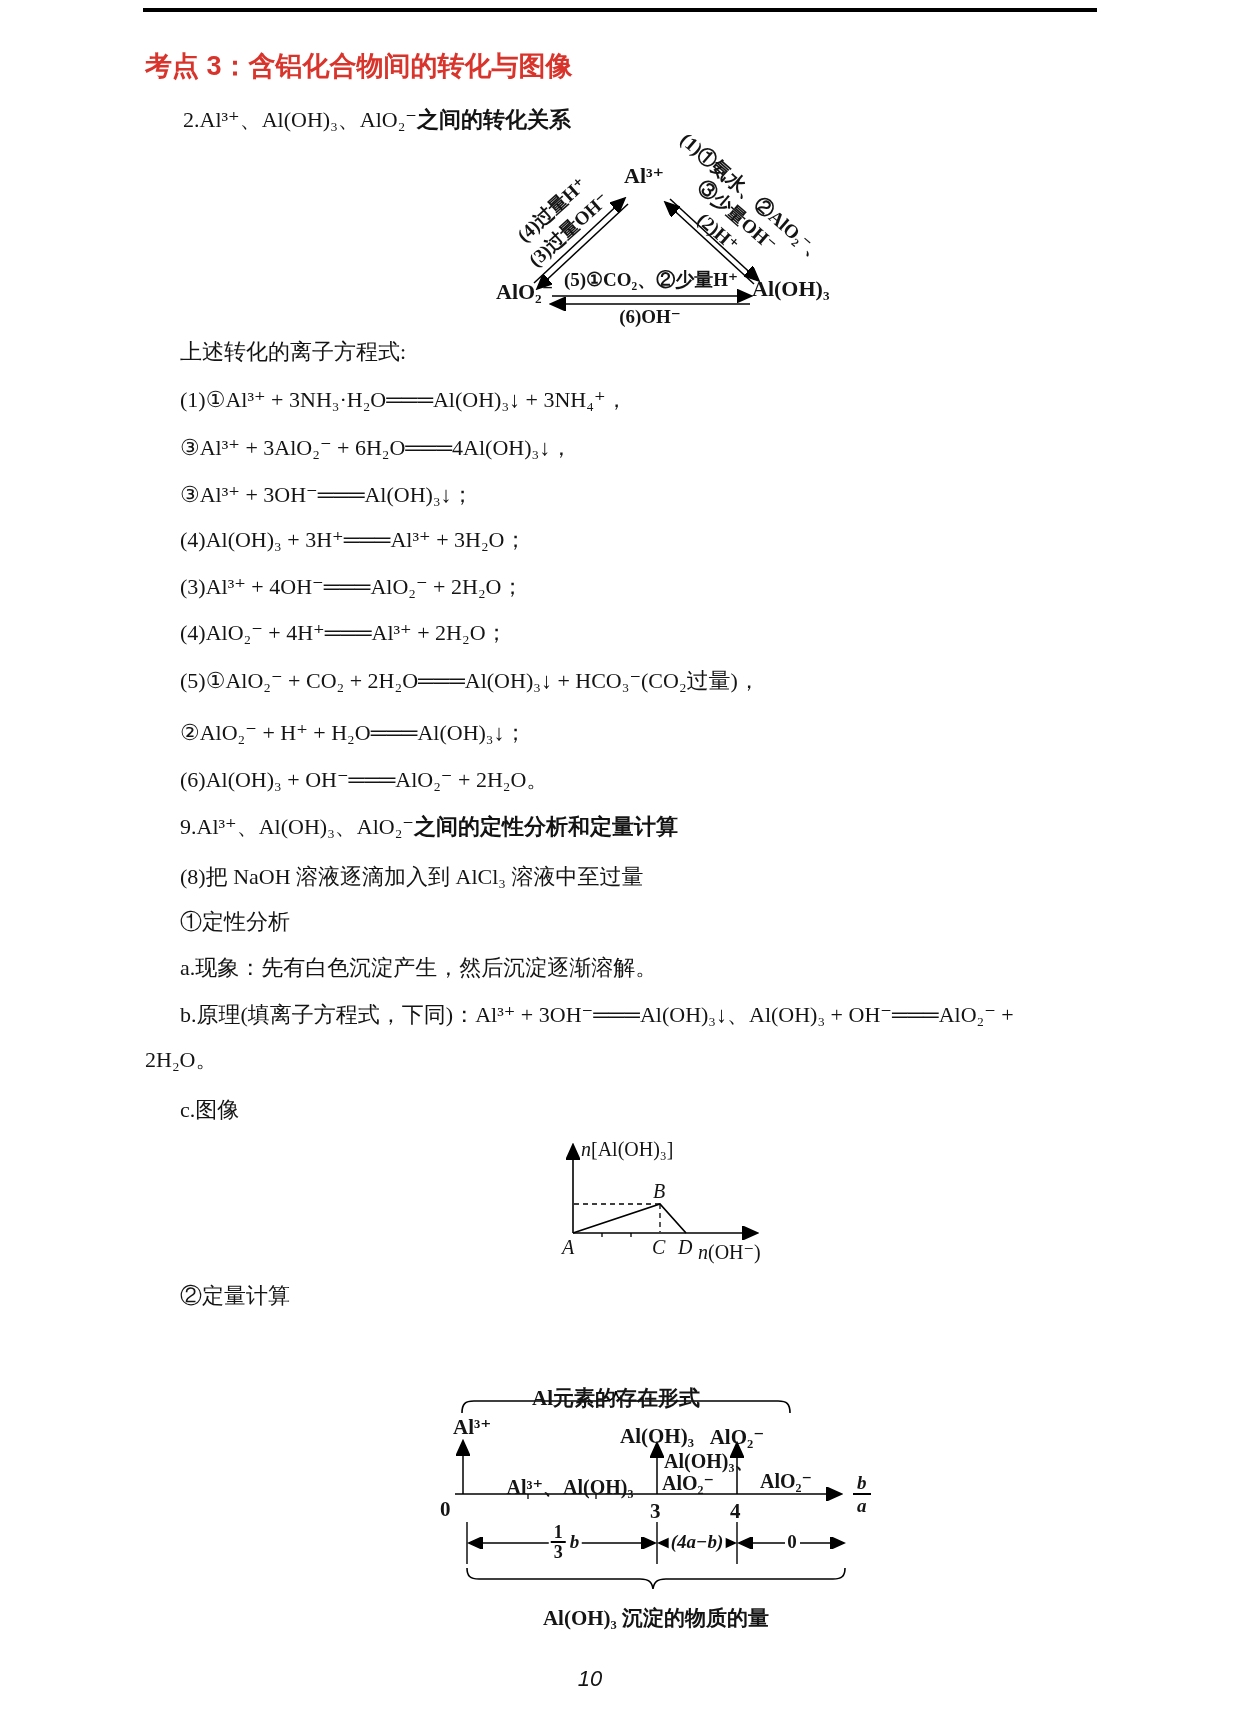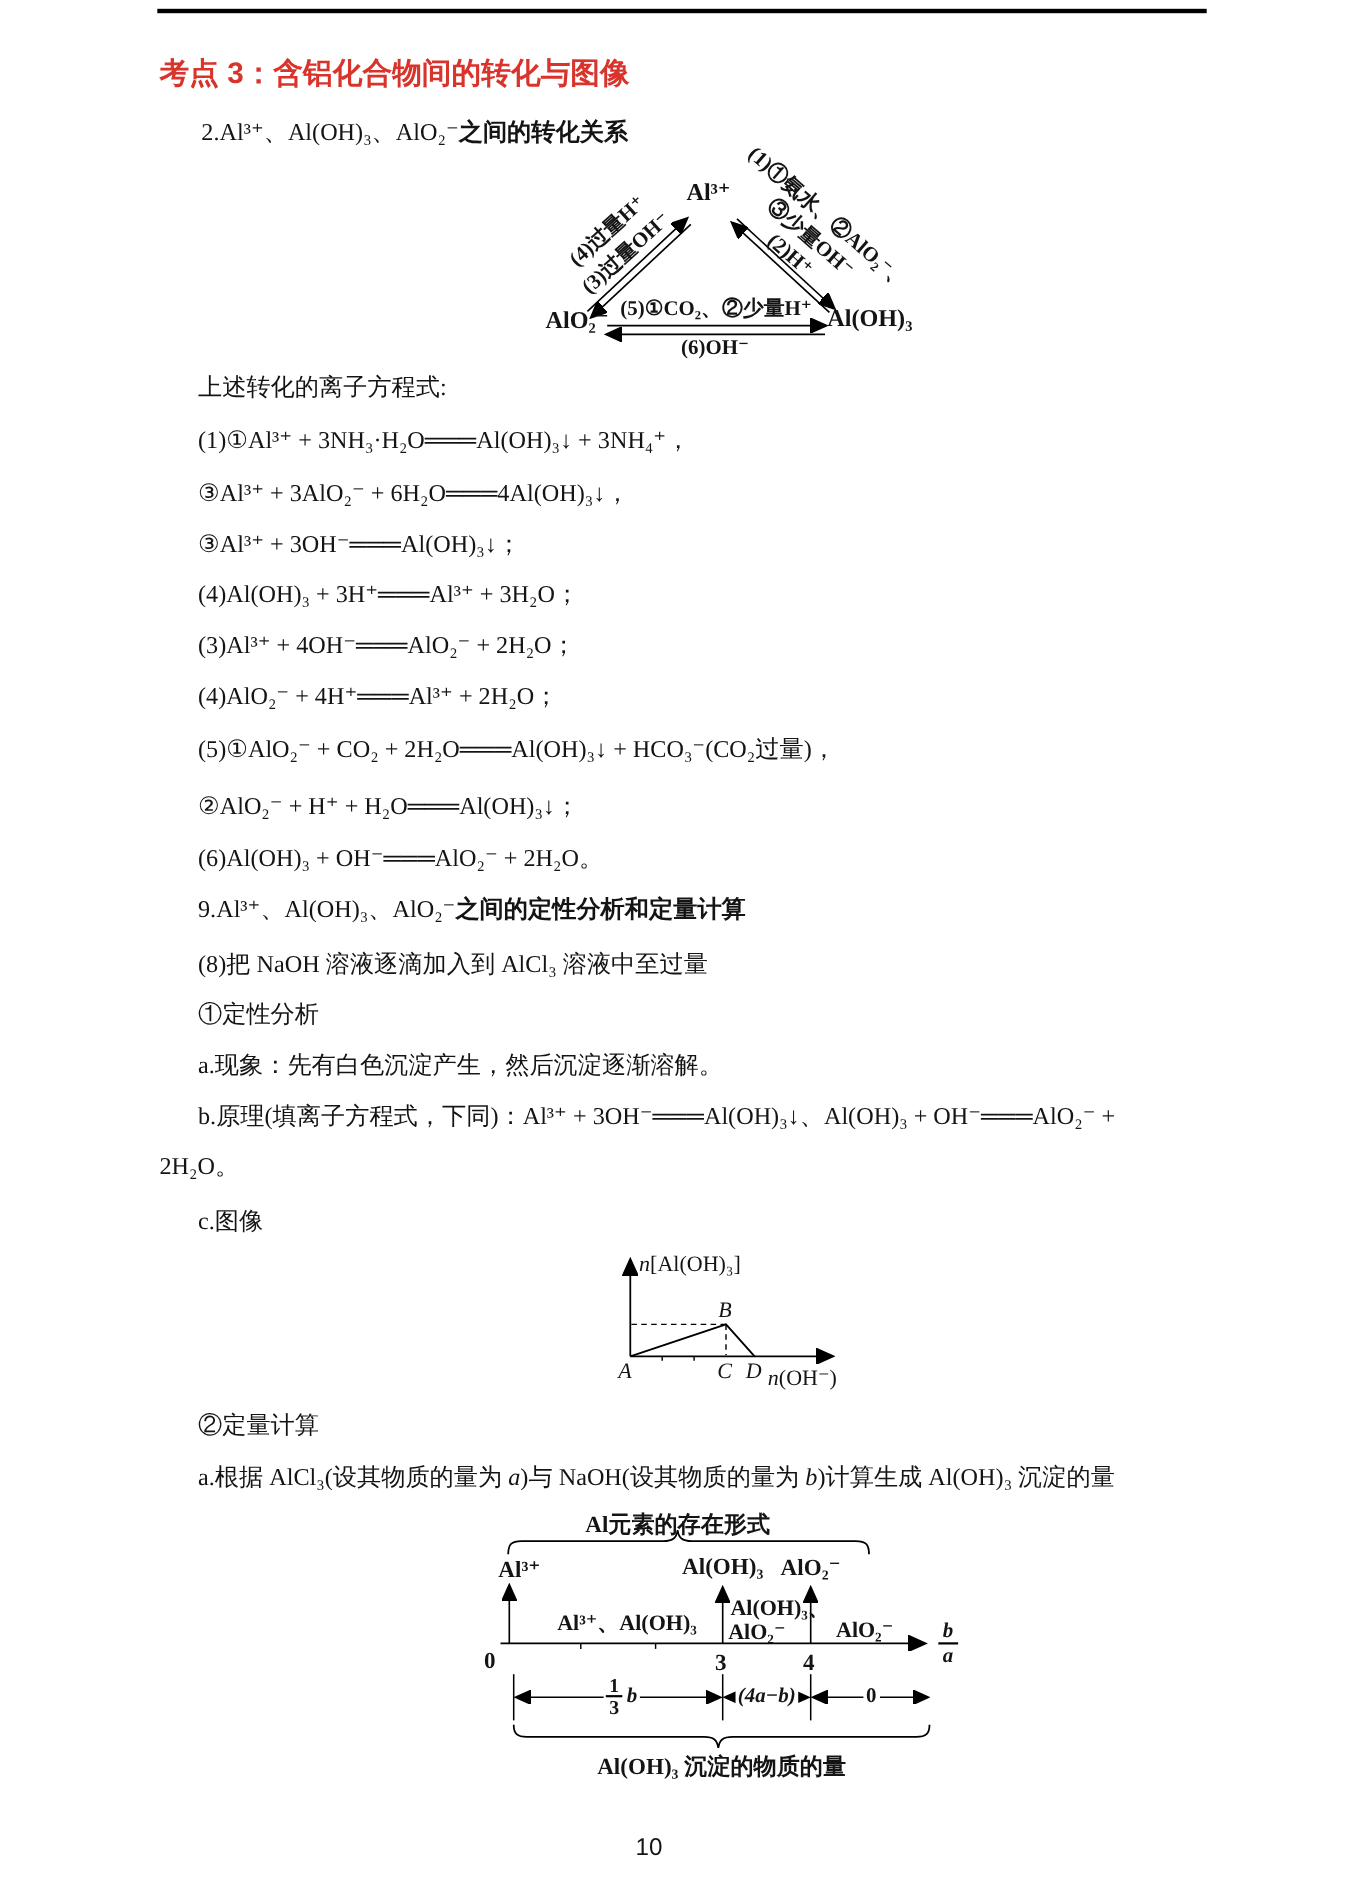--- a/index.html
+++ b/index.html
@@ -16,30 +16,30 @@
   .vlab { position:absolute; font-size:22px; font-weight:700; white-space:nowrap; }
   .rot { position:absolute; font-size:19px; font-weight:700; white-space:nowrap; transform-origin:center; }
   .ctr { transform:translate(-50%,-50%); }
   
   .graph { position:absolute; left:518px; top:1136px; width:290px; height:135px; }
   .glab { position:absolute; font-size:20px; font-weight:400; white-space:nowrap; }
   .it { font-style:italic; }
   
   .ndiag { position:absolute; left:400px; top:1372px; width:520px; height:250px; }
   .dlab { position:absolute; font-size:20px; font-weight:700; white-space:nowrap; }
-  .dlab-c { transform:translateX(-50%); }
+  .dlab-c { transform:translateX(-50%);margin-top:12px; }
   .frac { position:absolute; display:inline-flex; flex-direction:column; align-items:center;
           font-size:19px; font-weight:700; font-style:italic; line-height:21px; }
   .frac .num { border-bottom:2px solid #000; padding:0 4px; }
   .seglabel { position:absolute; transform:translate(-50%,-50%); display:flex; align-items:center;
               gap:4px; font-size:19px; font-weight:700; background:#fff; padding:0 2px; white-space:nowrap; }
   .minifrac { display:inline-flex; flex-direction:column; align-items:center; font-style:normal; line-height:18px; font-size:18px; }
   .minifrac .num { border-bottom:2px solid #000; padding:0 3px; }
   .pageno { position:absolute; top:1666px; left:520px; width:140px; text-align:center;
-            font-family:"Liberation Sans","DejaVu Sans",sans-serif; font-size:22px; }
+            font-family:"Liberation Sans","DejaVu Sans",sans-serif; font-size:22px;font-style:italic; }
   svg line, svg path, svg polyline { stroke:#000; }
 </style>
 </head>
 <body>
 
 <div class="page">
 
   <div class="toprule"></div>
 
   <div class="ln hd-red" style="top:50px;left:145px;color:#d9342b">考点 3：含铝化合物间的转化与图像</div>
@@ -116,23 +116,20 @@
     <div class="glab it" style="left:44px;top:100px">A</div>
     <div class="glab it" style="left:135px;top:44px">B</div>
     <div class="glab it" style="left:134px;top:100px">C</div>
     <div class="glab it" style="left:160px;top:100px">D</div>
     <div class="glab" style="left:180px;top:104px">
       <span class="it">n</span><span>(OH⁻)</span>
     </div>
   </div>
 
   <div class="ln" style="top:1280px;left:180px">②定量计算</div>
-  <div class="ln" style="top:1327px;left:180px">
-    <span>a.根据 AlCl₃(设其物质的量为 </span><span class="it">a</span><span>)与 NaOH(设其物质的量为 </span><span class="it">b</span><span>)计算生成 Al(OH)₃ 沉淀的量</span>
-  </div>
 
   <div class="ndiag">
     <svg width="520" height="250" viewBox="0 0 520 250">
       <defs>
         <marker id="dah" markerWidth="11" markerHeight="9" refX="9" refY="4.5" orient="auto">
           <path d="M0,0 L10,4.5 L0,9 z" stroke="none" fill="#000"></path>
         </marker>
       </defs>
 
       <path d="M62,41 C62,32 65,29 74,29 L203,29 C212,29 215,26 216,19 C217,26 220,29 229,29 L378,29 C387,29 390,32 390,41" fill="none" stroke-width="1.6"></path>

